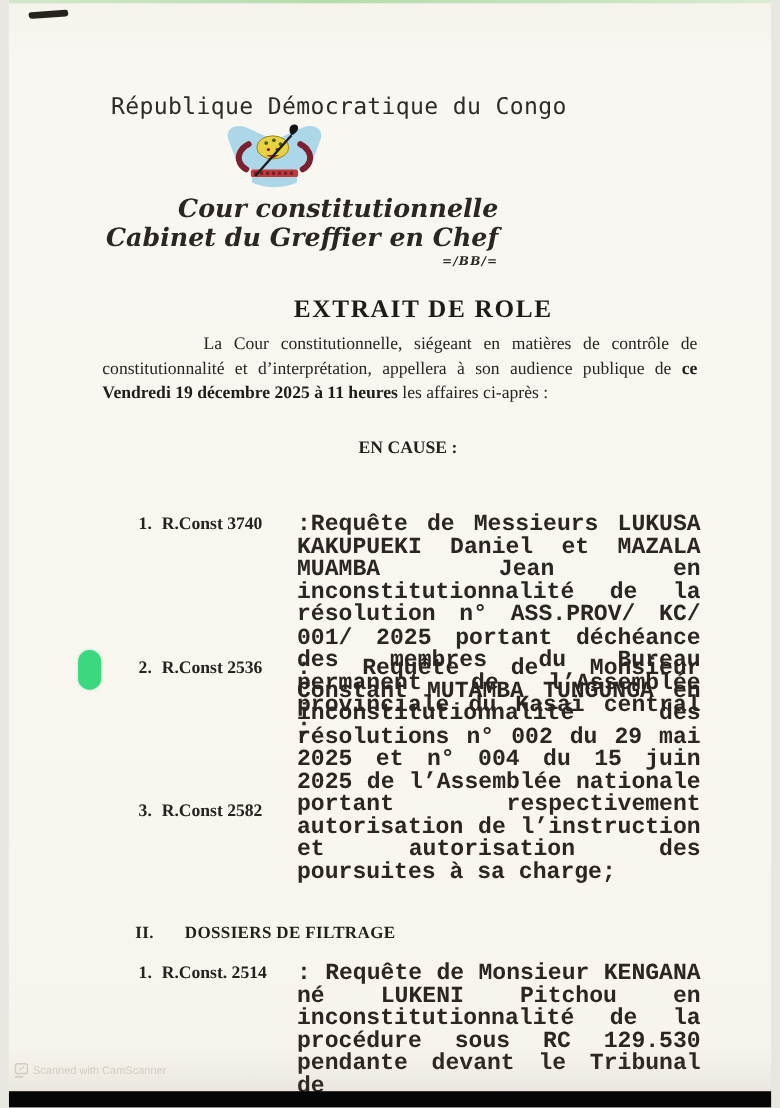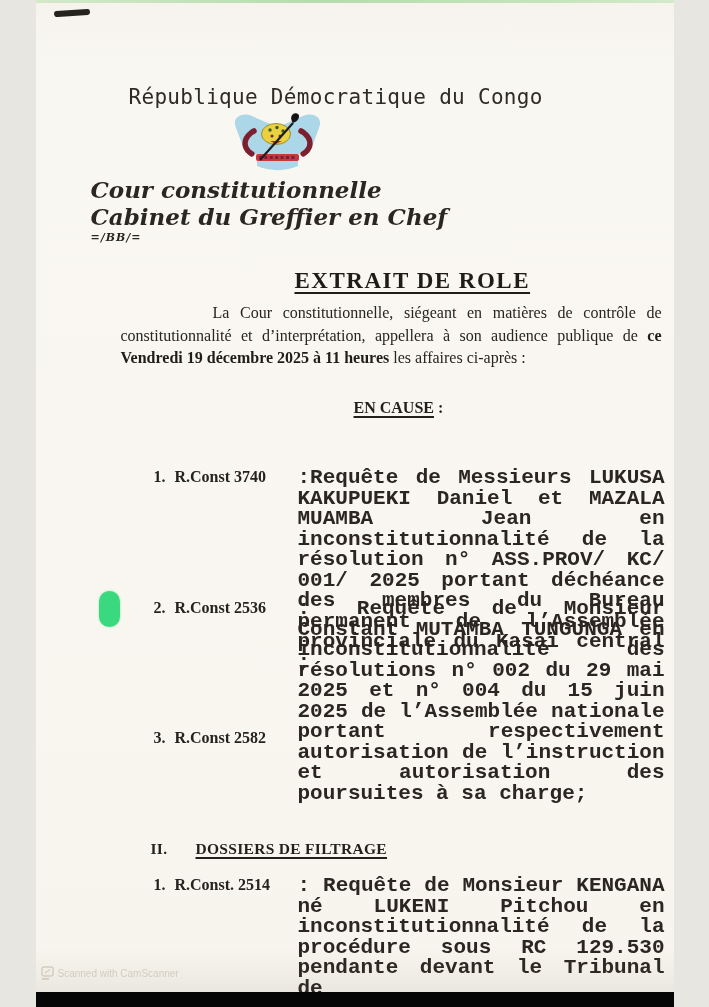--- a/index.html
+++ b/index.html
@@ -1,51 +1,51 @@
 <!DOCTYPE html>
 <html><head>
 <meta charset="utf-8">
 <style>
   * { margin:0; padding:0; box-sizing:border-box; }
   html,body { background:#e8e6e0; }
   .page {
     position:relative;
-    width:638px; height:1007px;
+    width:693px; height:1007px;
     margin:0 auto;
     background:linear-gradient(180deg,#f5f3ec 0%,#f9f7f1 6%,#f8f6ef 70%,#f6f4ec 100%);
     overflow:hidden;
     font-family:"Liberation Serif", serif;
     color:#2a2521;
   }
   .edge-line { position:absolute; left:0; top:0; width:709px; height:3px;
     background:linear-gradient(90deg,#cde7c4,#a9d8a2 40%,#bfe2b5 75%,#d8ecd0); opacity:.85; }
   .pen-mark { position:absolute; left:18px; top:10px; width:36px; height:6px;
     background:#26221e; border-radius:4px 4px 4px 6px; transform:rotate(-4deg); }
 
   .country { position:absolute; left:93px; top:85px;
     font-family:"DejaVu Sans Mono", monospace; font-size:21px; letter-spacing:.3px; color:#2e2a26; }
 
   .emblem { position:absolute; left:193px; top:110px; }
 
-  .inst-block { position:absolute; left:55px; top:176px; width:378px; text-align:left;
+  .inst-block { position:absolute; left:67px; top:176px; width:378px; text-align:right;
     font-family:"DejaVu Serif", serif; font-style:italic; font-weight:bold; color:#2b2622; }
   .inst-line1 { font-size:23px; line-height:27px; }
   .inst-line2 { font-size:23px; line-height:27px; }
   .inst-ref { font-size:11px; letter-spacing:1px; margin-top:1px; }
 
   .doc-title { position:absolute; left:259px; top:268px;
     font-size:23px; font-weight:bold; letter-spacing:1.5px; color:#1f1b18;
-    text-decoration:underline; text-decoration-thickness:2px; text-underline-offset:4px;text-align:center; }
+    text-decoration-thickness:2px; text-underline-offset:4px;text-align:center; }
 
   .intro { position:absolute; left:85px; top:302px; width:541px;
     font-size:16px; line-height:22.5px; text-align:justify; text-indent:92px; color:#292420; }
   .intro b { font-weight:bold; color:#201c18; }
 
   .cause { position:absolute; left:318px; top:399px; font-size:16px; font-weight:bold; color:#231f1b; }
-  .u { text-decoration:underline; text-decoration-thickness:1.6px; text-underline-offset:3px;margin-top:12px; }
+  .u { text-decoration-thickness:1.6px; text-underline-offset:3px;margin-top:12px; }
 
   .sec-head { position:absolute; left:115px; font-size:15.5px; font-weight:bold;
     letter-spacing:.3px; color:#231f1b; }
   .sec-num { display:inline-block; width:45px; }
 
   .item { position:absolute; left:0; width:709px; }
   .ilabel { position:absolute; left:118px; top:0; font-size:16px; font-weight:bold; color:#262220; white-space:nowrap; }
   .inum { display:inline-block; width:21px; }
   .itext { margin-left:262px; width:367px; text-align:justify;
     font-size:21px; line-height:20.5px; font-weight:bold; color:#2b2622;font-family:Liberation Mono, monospace; }

